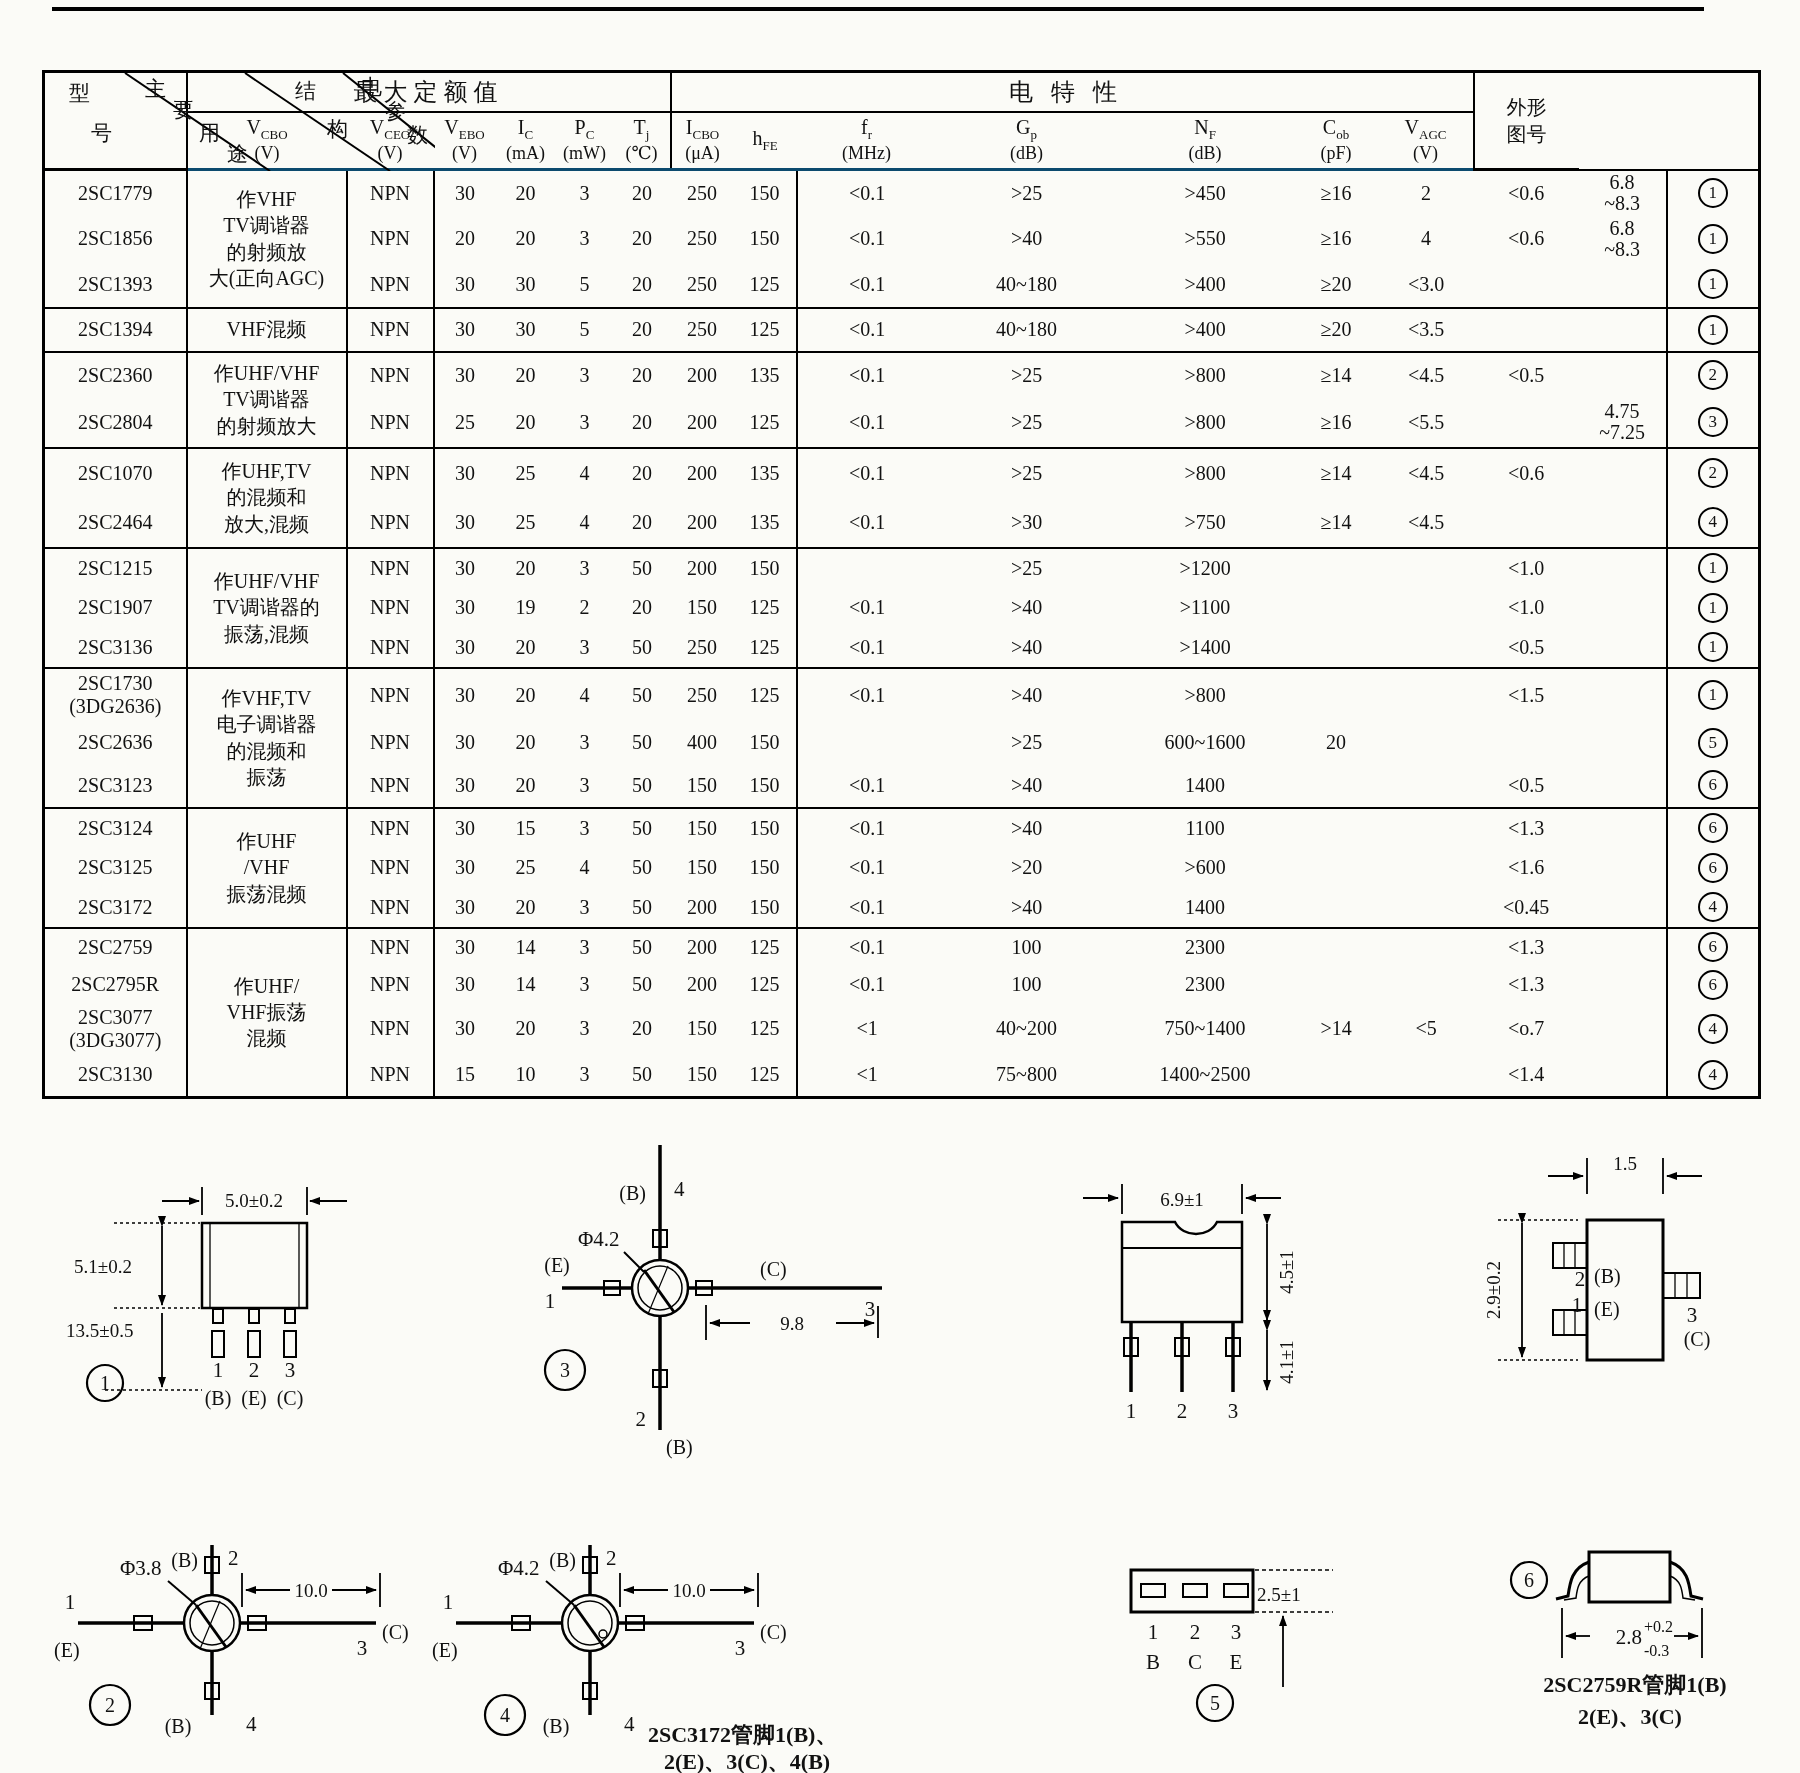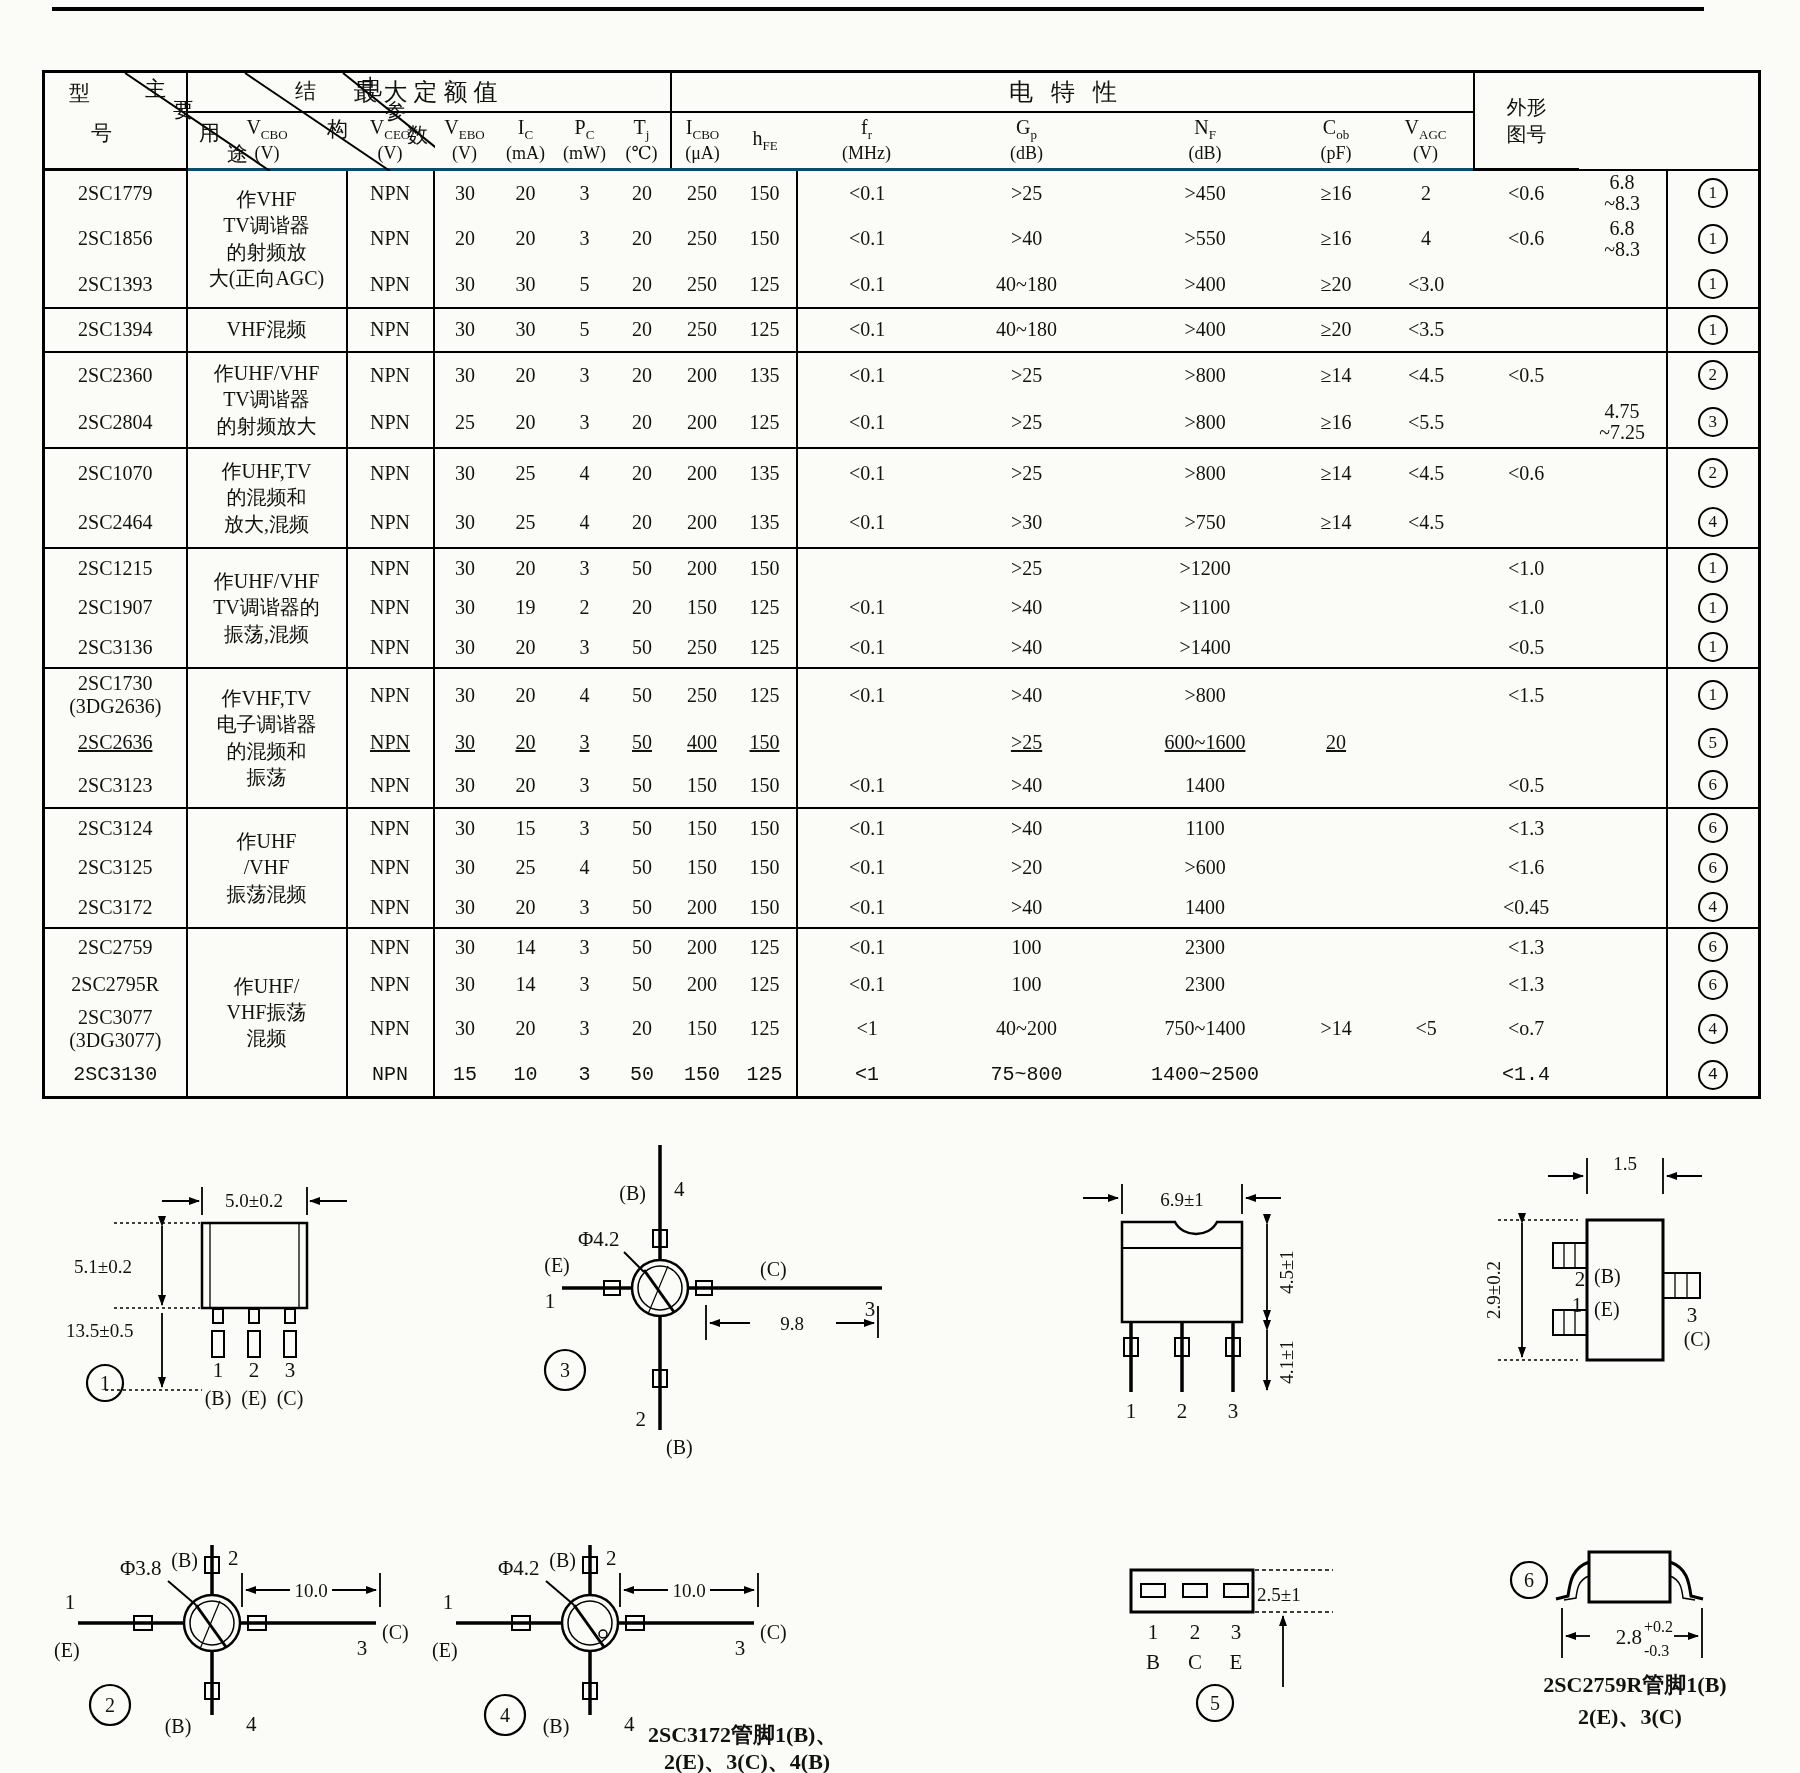--- a/index.html
+++ b/index.html
@@ -389,21 +389,21 @@
           <td class="num m5">125</td>
           <td class="el e0">&lt;0.1</td>
           <td class="el e1">&gt;40</td>
           <td class="el e2">&gt;800</td>
           <td class="el e3"></td>
           <td class="el e4"></td>
           <td class="el e5">&lt;1.5</td>
           <td class="el e6"></td>
           <td class="fig"><span class="circ">1</span></td>
         </tr>
-        <tr style="height: 42px; text-decoration: underline;">
+        <tr style="height: 42px;">
           <td class="model">2SC2636</td>
           <td class="struct">NPN</td>
           <td class="num m0">30</td>
           <td class="num m1">20</td>
           <td class="num m2">3</td>
           <td class="num m3">50</td>
           <td class="num m4">400</td>
           <td class="num m5">150</td>
           <td class="el e0"></td>
           <td class="el e1">&gt;25</td>
@@ -540,21 +540,21 @@
           <td class="num m5">125</td>
           <td class="el e0">&lt;1</td>
           <td class="el e1">40~200</td>
           <td class="el e2">750~1400</td>
           <td class="el e3">&gt;14</td>
           <td class="el e4">&lt;5</td>
           <td class="el e5">&lt;o.7</td>
           <td class="el e6"></td>
           <td class="fig"><span class="circ">4</span></td>
         </tr>
-        <tr style="height: 44px; font-family: Liberation Mono, monospace;">
+        <tr style="height: 44px;">
           <td class="model">2SC3130</td>
           <td class="struct">NPN</td>
           <td class="num m0">15</td>
           <td class="num m1">10</td>
           <td class="num m2">3</td>
           <td class="num m3">50</td>
           <td class="num m4">150</td>
           <td class="num m5">125</td>
           <td class="el e0">&lt;1</td>
           <td class="el e1">75~800</td>

